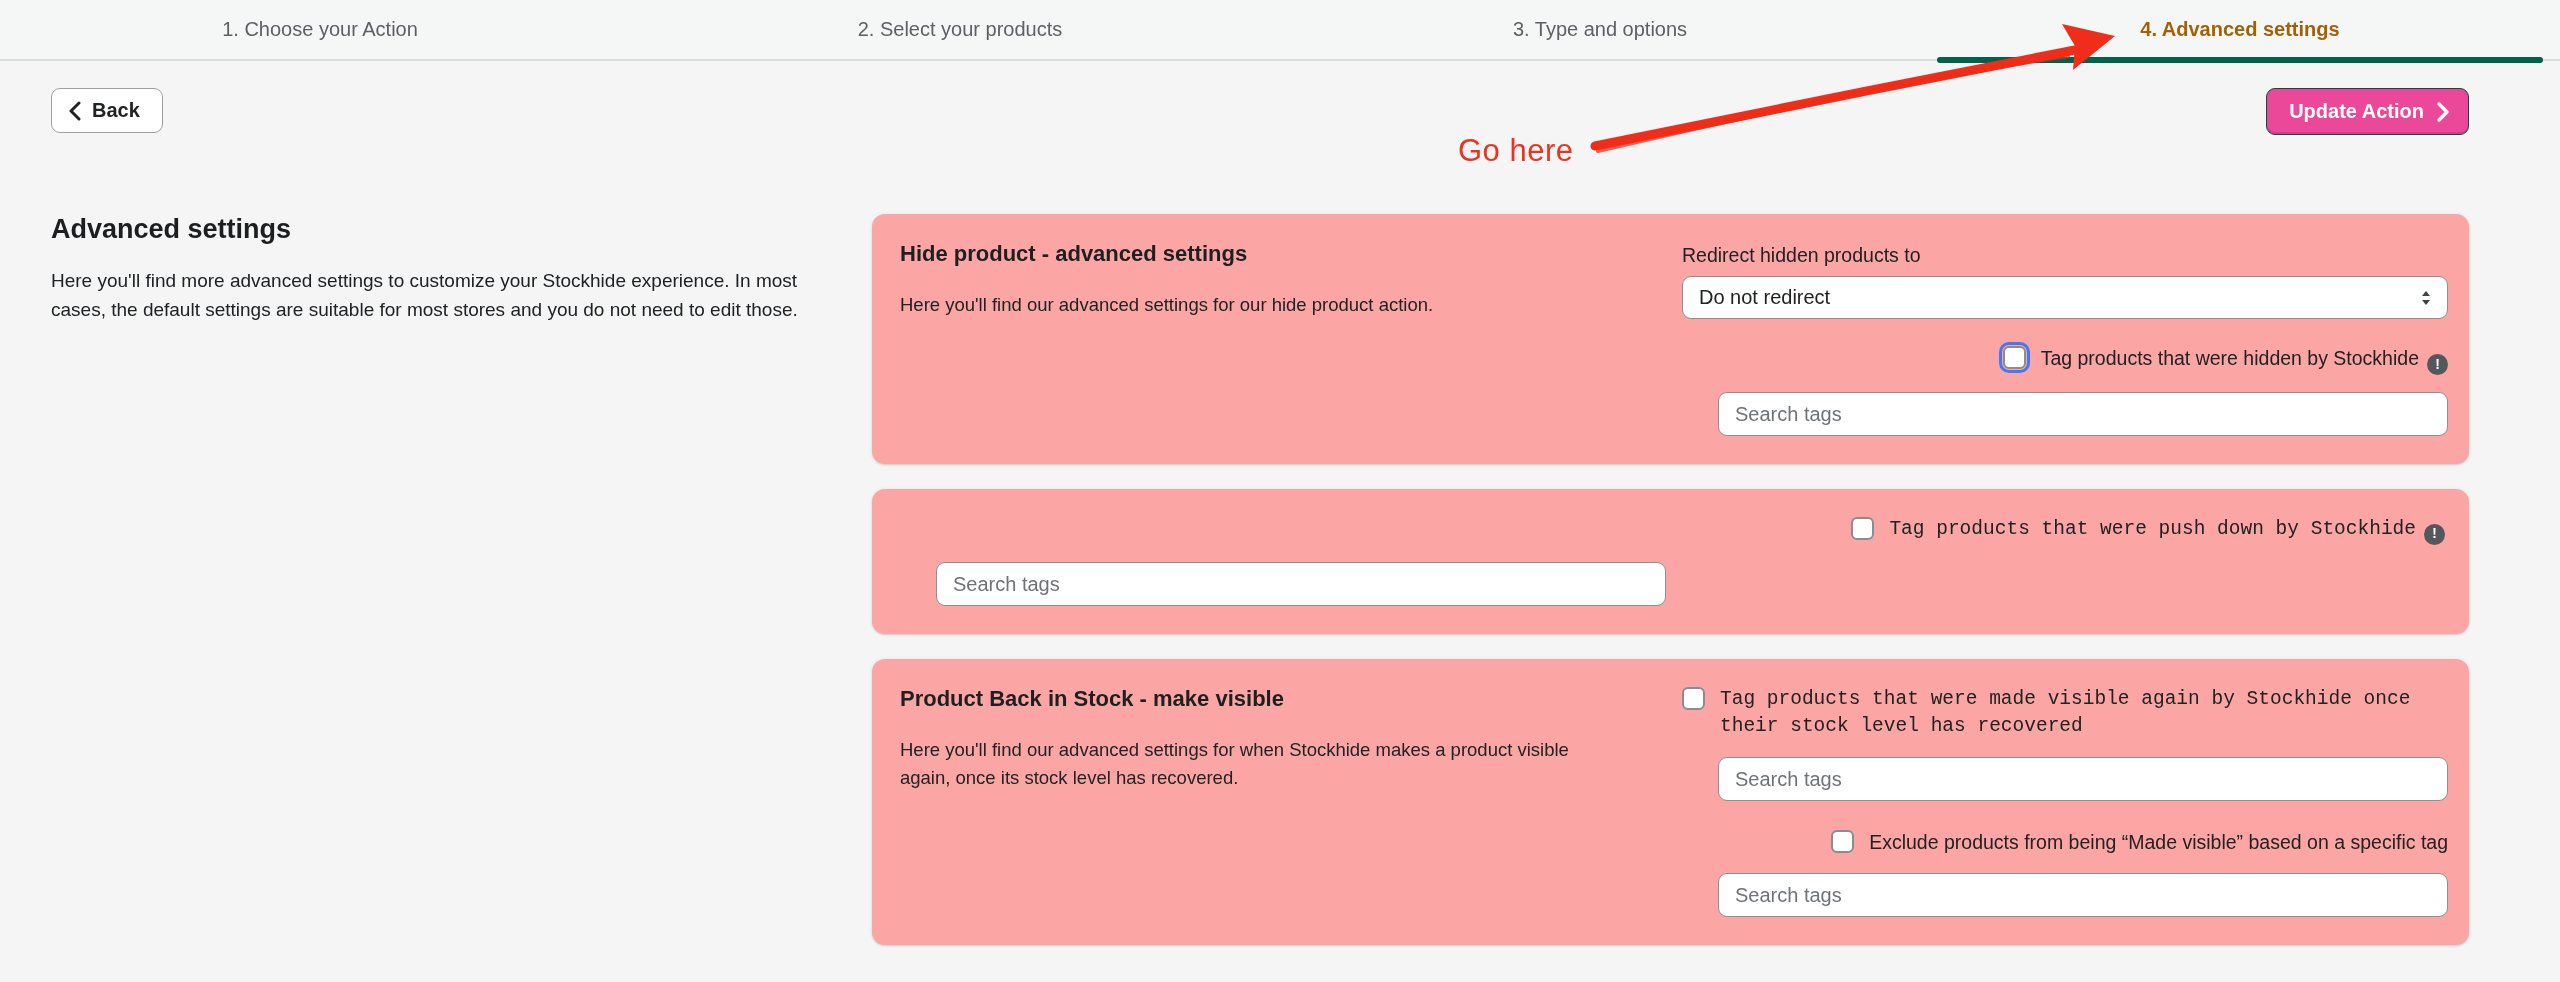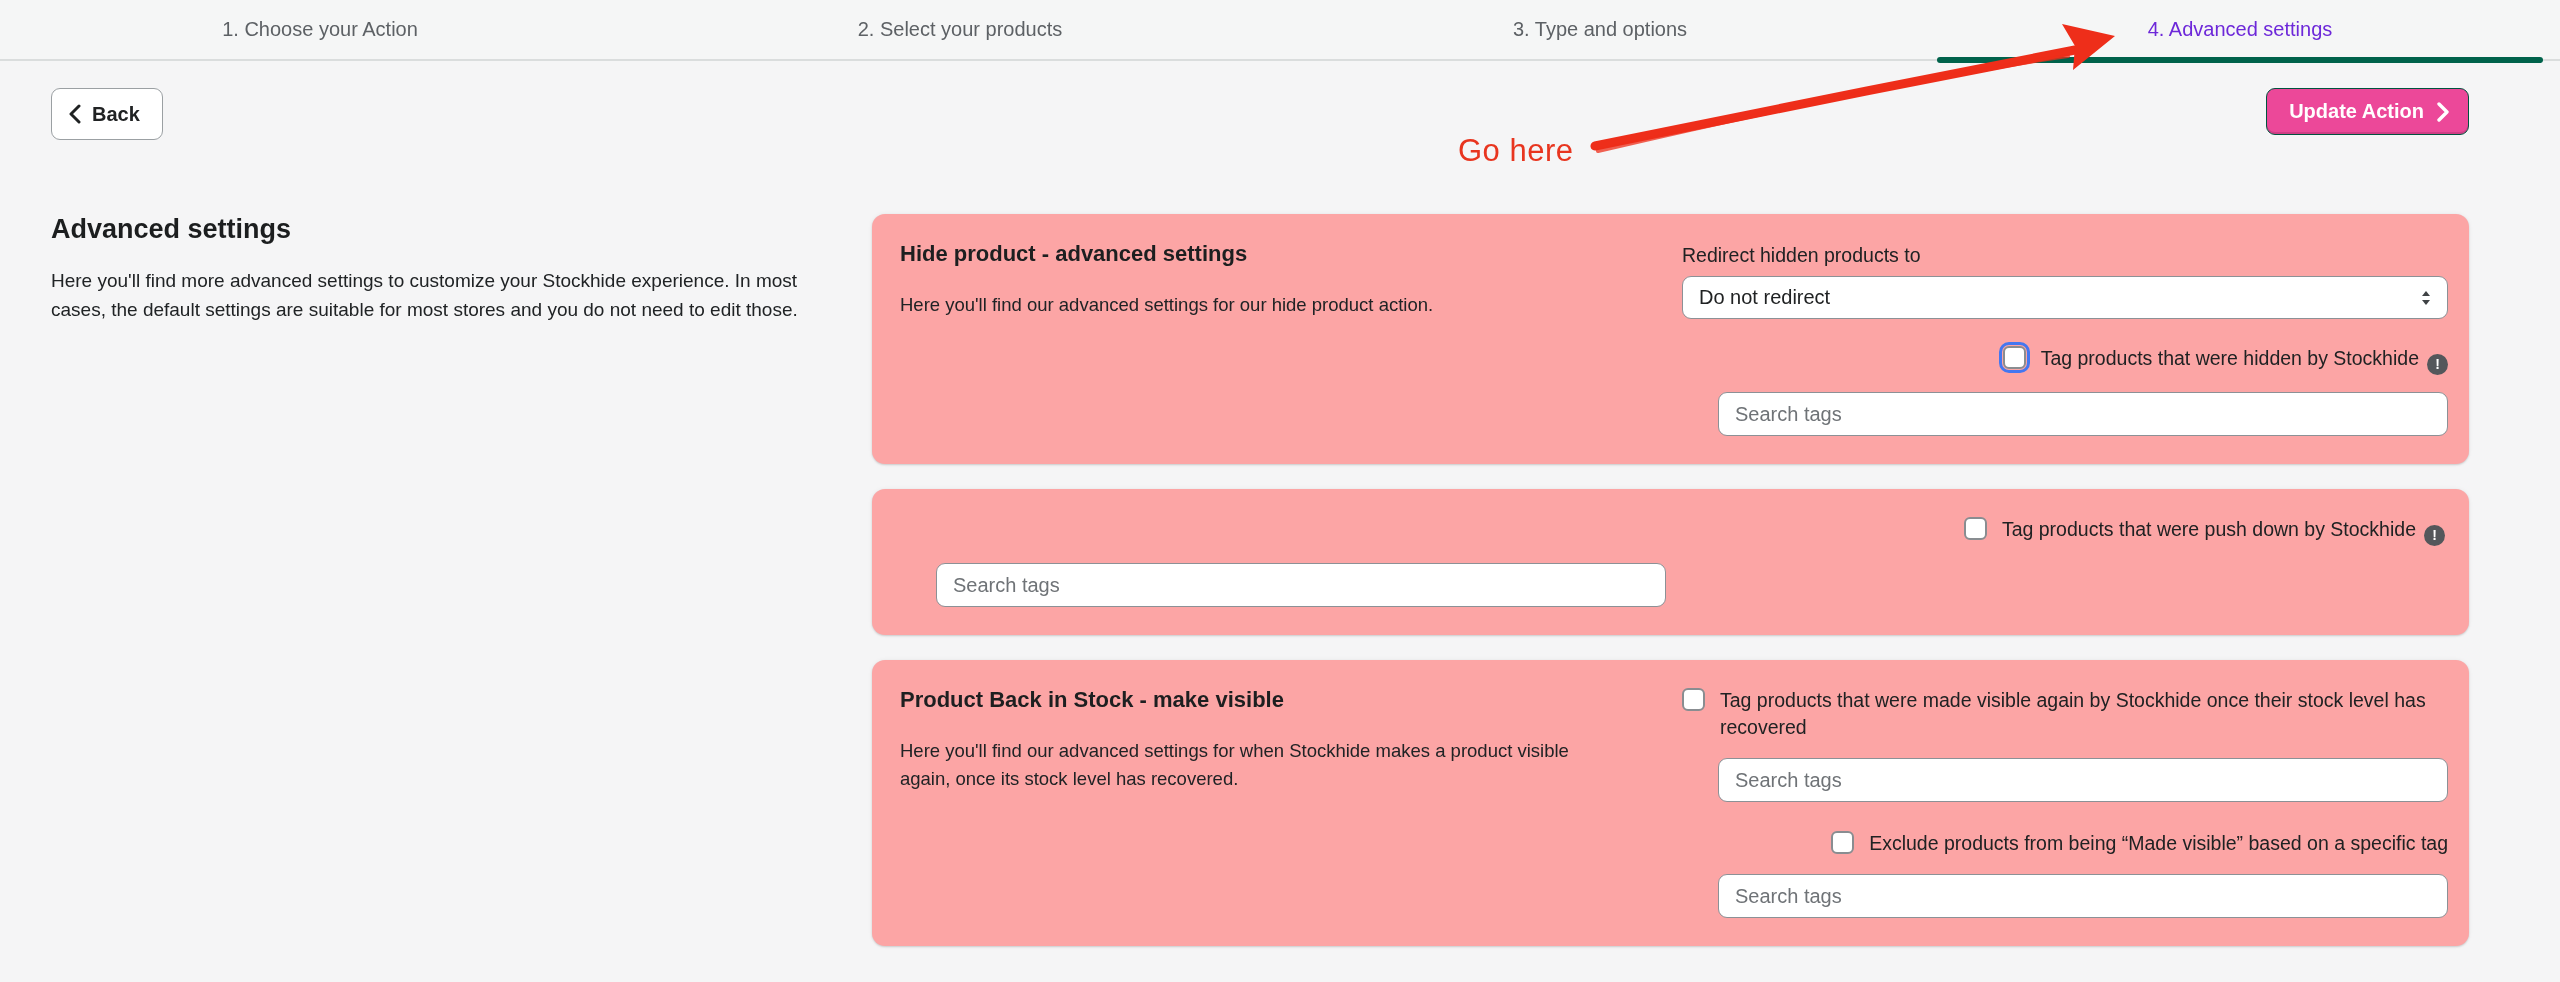--- a/index.html
+++ b/index.html
@@ -17,42 +17,42 @@
     position:absolute; left:0; top:0; width:2560px; height:61px;
     background:#f5f6f6;
     border-bottom:2px solid #dadddd;
     display:flex;
   }
   .step{
     flex:1 1 0; position:relative;
     display:flex; align-items:center; justify-content:center;
     font-size:20px; color:#5d6165; cursor:pointer;
   }
-  .step.active{ color:#6d28d9; font-weight:400; }
+  .step.active{ color:#a16207; font-weight:700; }
   .step .underline{
     position:absolute; bottom:-4px; left:50%; transform:translateX(-50%);
     width:606px; height:6px; border-radius:3px;
     background:#00624b;
   }
 
   
   .go-here-text{
     position:absolute; left:1458px; top:133px;
     font-size:31px; color:#e8351f;
     letter-spacing:0.5px;
   }
   .arrow-svg{ position:absolute; left:1570px; top:18px; width:560px; height:150px; pointer-events:none; }
 
   
   .actionbar{
     position:absolute; left:0; top:88px; width:2560px; height:46px;
   }
   .btn-back{
     position:absolute; left:51px; top:0;
-    height:52px; padding:0 22px 0 16px;
+    height:45px; padding:0 22px 0 16px;
     background:#ffffff;
     border:1.5px solid #9ba0a3; border-radius:9px;
     display:flex; align-items:center; gap:10px;
     font-size:20px; font-weight:600; color:#202223;
     cursor:pointer;
     font-family:inherit;
     justify-content:center;
   }
   .btn-update{
     position:absolute; right:91px; top:0;
@@ -107,21 +107,21 @@
     position:relative;
   }
   .select .caret{ position:absolute; right:14px; top:50%; transform:translateY(-50%); }
 
   .check-row{
     display:flex; align-items:flex-start; gap:15px;
     margin-top:26px;
     cursor:pointer;
     justify-content:flex-end;
   }
-  .check-row.first{ margin-top:0; }
+  .check-row.first{ margin-top:0;font-family:Liberation Mono, monospace; }
   .checkbox{
     width:23px; height:23px; flex:0 0 23px;
     margin-top:1px;
     background:#ffffff;
     border:2px solid #898d91; border-radius:6px;
   }
   .checkbox.focused{
     outline:3px solid #4477f0;
     outline-offset:1.5px;
   }

